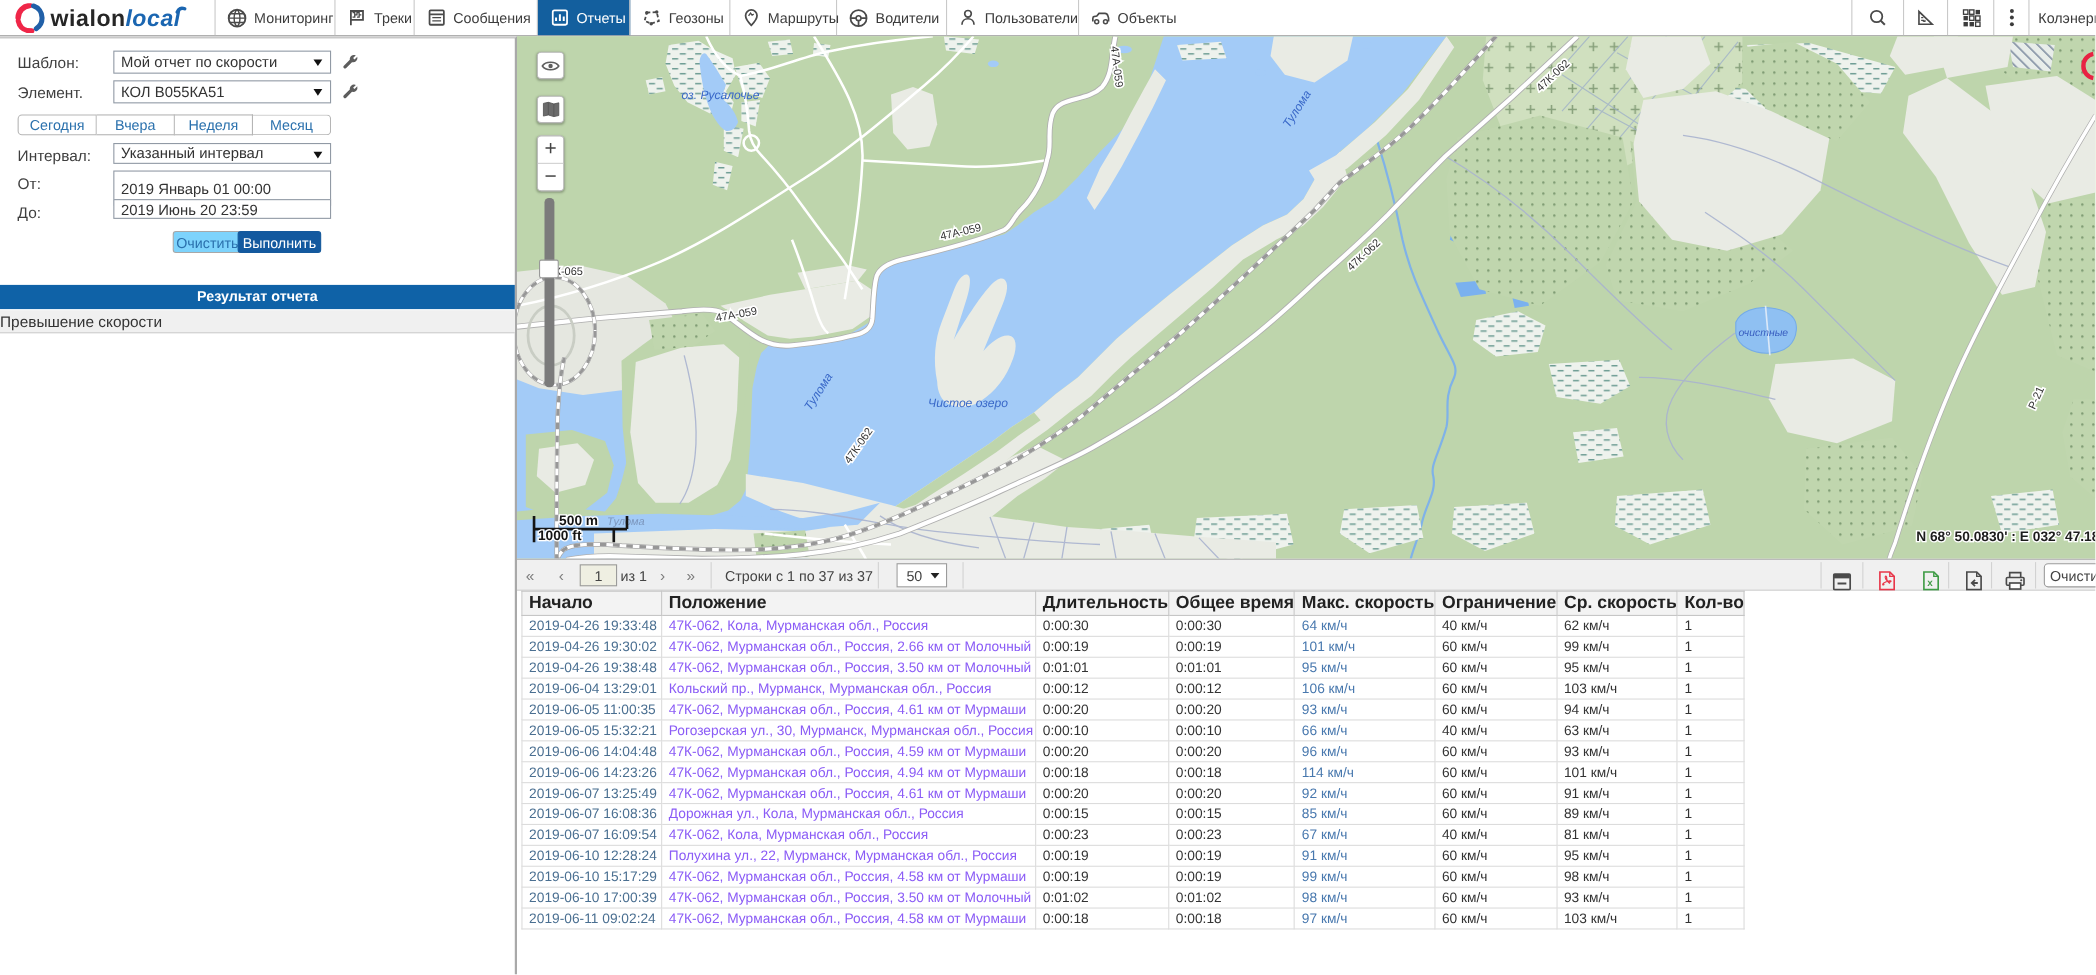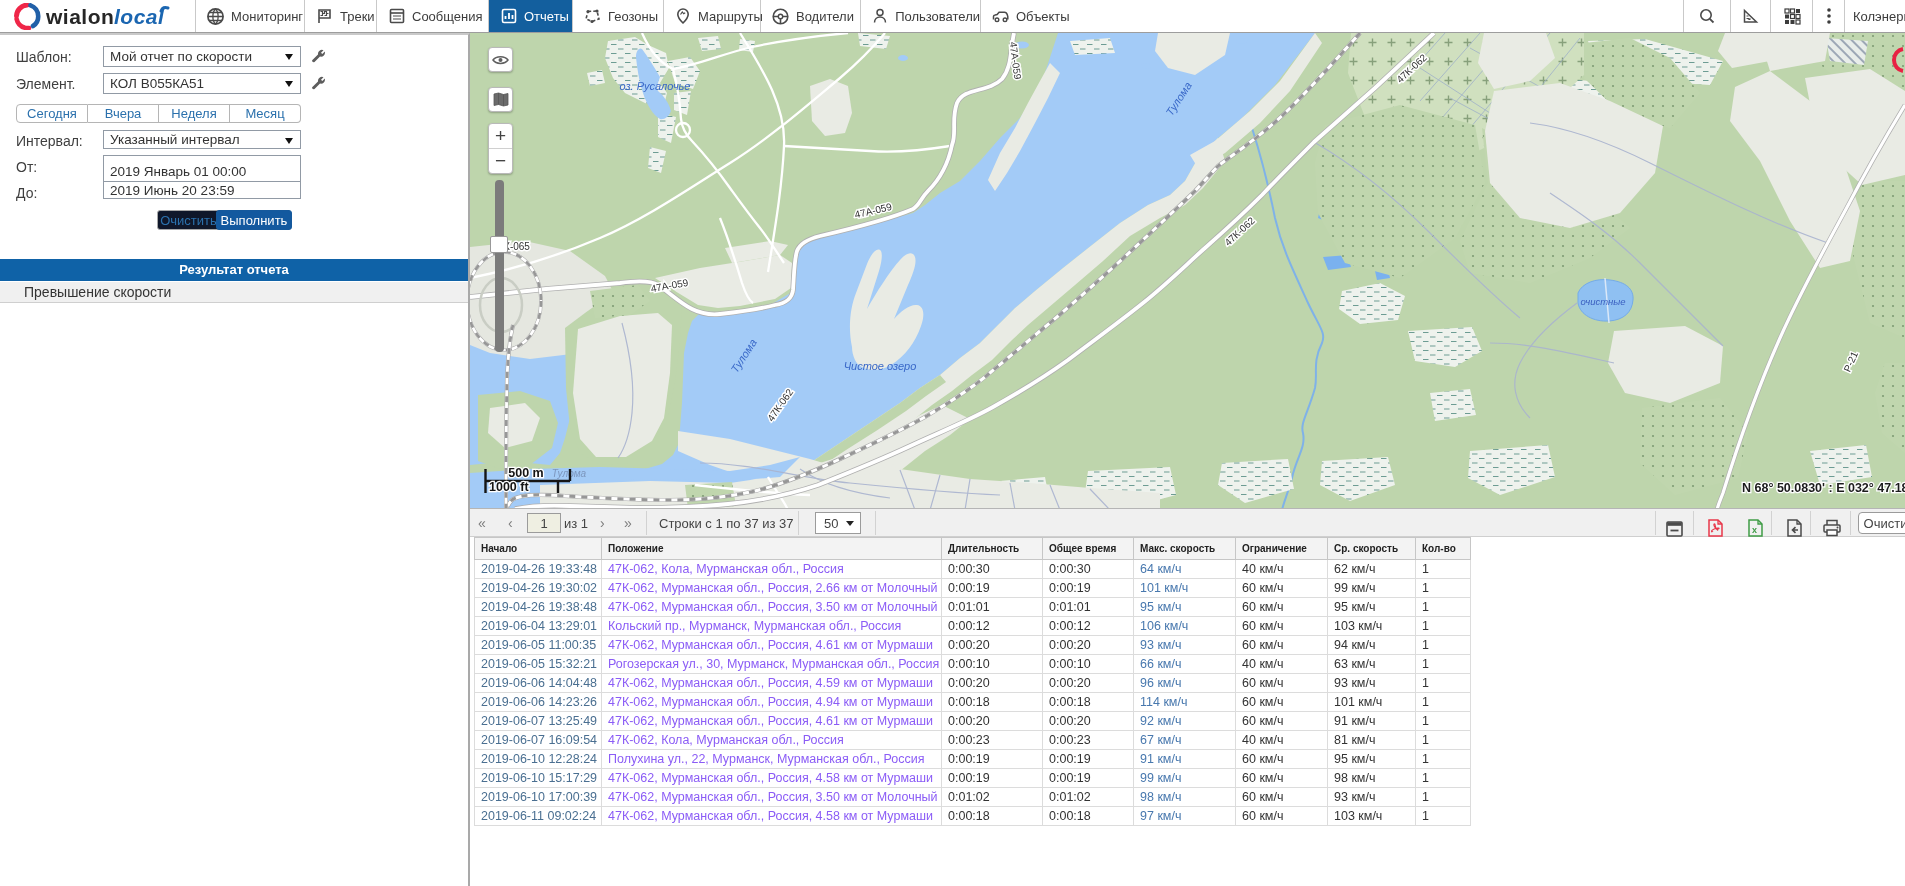--- a/index.html
+++ b/index.html
@@ -28,45 +28,45 @@
 .fsel::after { content:""; position:absolute; right:7px; top:7px;
   border:4.5px solid transparent; border-top:6px solid #111; }
 .wrench { position:absolute; left:310px; width:17px; height:17px; }
 .presets { position:absolute; left:16px; top:69px; width:285px; height:19px; display:flex; }
 .pbtn { flex:1; border:1px solid #b5b5b5; border-left:none; background:#fff;
   color:#2b71ad; font-size:13px; display:flex; align-items:center; justify-content:center; }
 .pbtn:first-child { border-left:1px solid #b5b5b5; border-radius:4px 0 0 4px; }
 .pbtn:last-child { border-radius:0 4px 4px 0; }
 .abtn { position:absolute; height:20px; font-size:13px; display:flex; align-items:center;
   justify-content:center; border-radius:3px; }
-#btnclear { left:157px; top:175px; width:63px; border:1px solid #a8a8a8; background:#0f172a; color:#2b71ad; }
+#btnclear { left:157px; top:175px; width:63px; border:1px solid #a8a8a8; background:#7dd3fc; color:#2b71ad; }
 #btnexec { left:216px; top:175px; width:76px; border:1px solid #15599c; background:#13599f; color:#fff; }
 .sechdr { position:absolute; left:0; width:468px; height:21px; text-align:center;
   font-size:13px; font-weight:bold; line-height:21px; }
 #sec1 { top:202px; background:#ececec; color:#333; border-top:1px solid #bdbdbd; border-bottom:1px solid #bdbdbd; }
 #sec2 { top:224px; background:#0f62a7; color:#fff; height:22px; line-height:22px;}
 #sec3 { top:247px; background:#f0f0f0; color:#333; height:21px; line-height:21px;
-  text-align:left; padding-left:24px; font-weight:normal; font-size:14px; border-bottom:1px solid #cfcfcf;}
+  text-align:left; padding-left:0; font-weight:normal; font-size:14px; border-bottom:1px solid #cfcfcf;}
 
 
 #map { position:absolute; left:470px; top:33px; width:1435px; height:475px; overflow:hidden; background:#bed5ac;}
 .mbtn { position:absolute; width:25px; height:25px; background:#fff; border:1px solid #b9b9b9;
   border-radius:4px; box-shadow:0 1px 2px rgba(0,0,0,.25); display:flex; align-items:center; justify-content:center; }
 
 
 #pagebar { position:absolute; left:470px; top:508px; width:1435px; height:29px;
   background:#f0f0f0; border-top:1px solid #b5b5b5; border-bottom:1px solid #cfcfcf;
   font-size:13px; color:#444; }
 #pagebar .pb { position:absolute; top:0; height:28px; display:flex; align-items:center; }
 .psep { position:absolute; top:2px; height:24px; width:1px; background:#d2d2d2; }
 .arr { color:#7d7d7d; font-size:14px; }
 
 
 #rtable { position:absolute; left:474px; top:537px; border-collapse:collapse; table-layout:fixed; }
-#rtable th { background:#f3f3f3; font-size:10px; font-weight:bold; color:#222;
+#rtable th { background:#f3f3f3; font-size:16px; font-weight:bold; color:#222;
   border:1px solid #c6c6c6; height:22px; text-align:left; padding:0 0 0 6px; white-space:nowrap; overflow:hidden;}
 #rtable td { font-size:12.5px; height:19px; border:1px solid #dcdcdc; background:#fff;
   padding:0 0 0 6px; white-space:nowrap; overflow:hidden; }
 #rtable td.c1 { color:#4a6f91; }
 #rtable td.c2 { color:#8b5cf6; }
 #rtable td.c3 { color:#333; }
 #rtable td.c5 { color:#4878ae; }
 </style>
 </head>
 <body>
@@ -597,20 +597,30 @@
           <td class="c1">2019-06-07 13:25:49</td>
           <td class="c2">47К-062, Мурманская обл., Россия, 4.61 км от Мурмаши</td>
           <td class="c3">0:00:20</td>
           <td class="c3">0:00:20</td>
           <td class="c5">92 км/ч</td>
           <td class="c3">60 км/ч</td>
           <td class="c3">91 км/ч</td>
           <td class="c3">1</td>
         </tr>
   <tr>
+          <td class="c1">2019-06-07 16:08:36</td>
+          <td class="c2">Дорожная ул., Кола, Мурманская обл., Россия</td>
+          <td class="c3">0:00:15</td>
+          <td class="c3">0:00:15</td>
+          <td class="c5">85 км/ч</td>
+          <td class="c3">60 км/ч</td>
+          <td class="c3">89 км/ч</td>
+          <td class="c3">1</td>
+        </tr>
+  <tr>
           <td class="c1">2019-06-07 16:09:54</td>
           <td class="c2">47К-062, Кола, Мурманская обл., Россия</td>
           <td class="c3">0:00:23</td>
           <td class="c3">0:00:23</td>
           <td class="c5">67 км/ч</td>
           <td class="c3">40 км/ч</td>
           <td class="c3">81 км/ч</td>
           <td class="c3">1</td>
         </tr>
   <tr>

